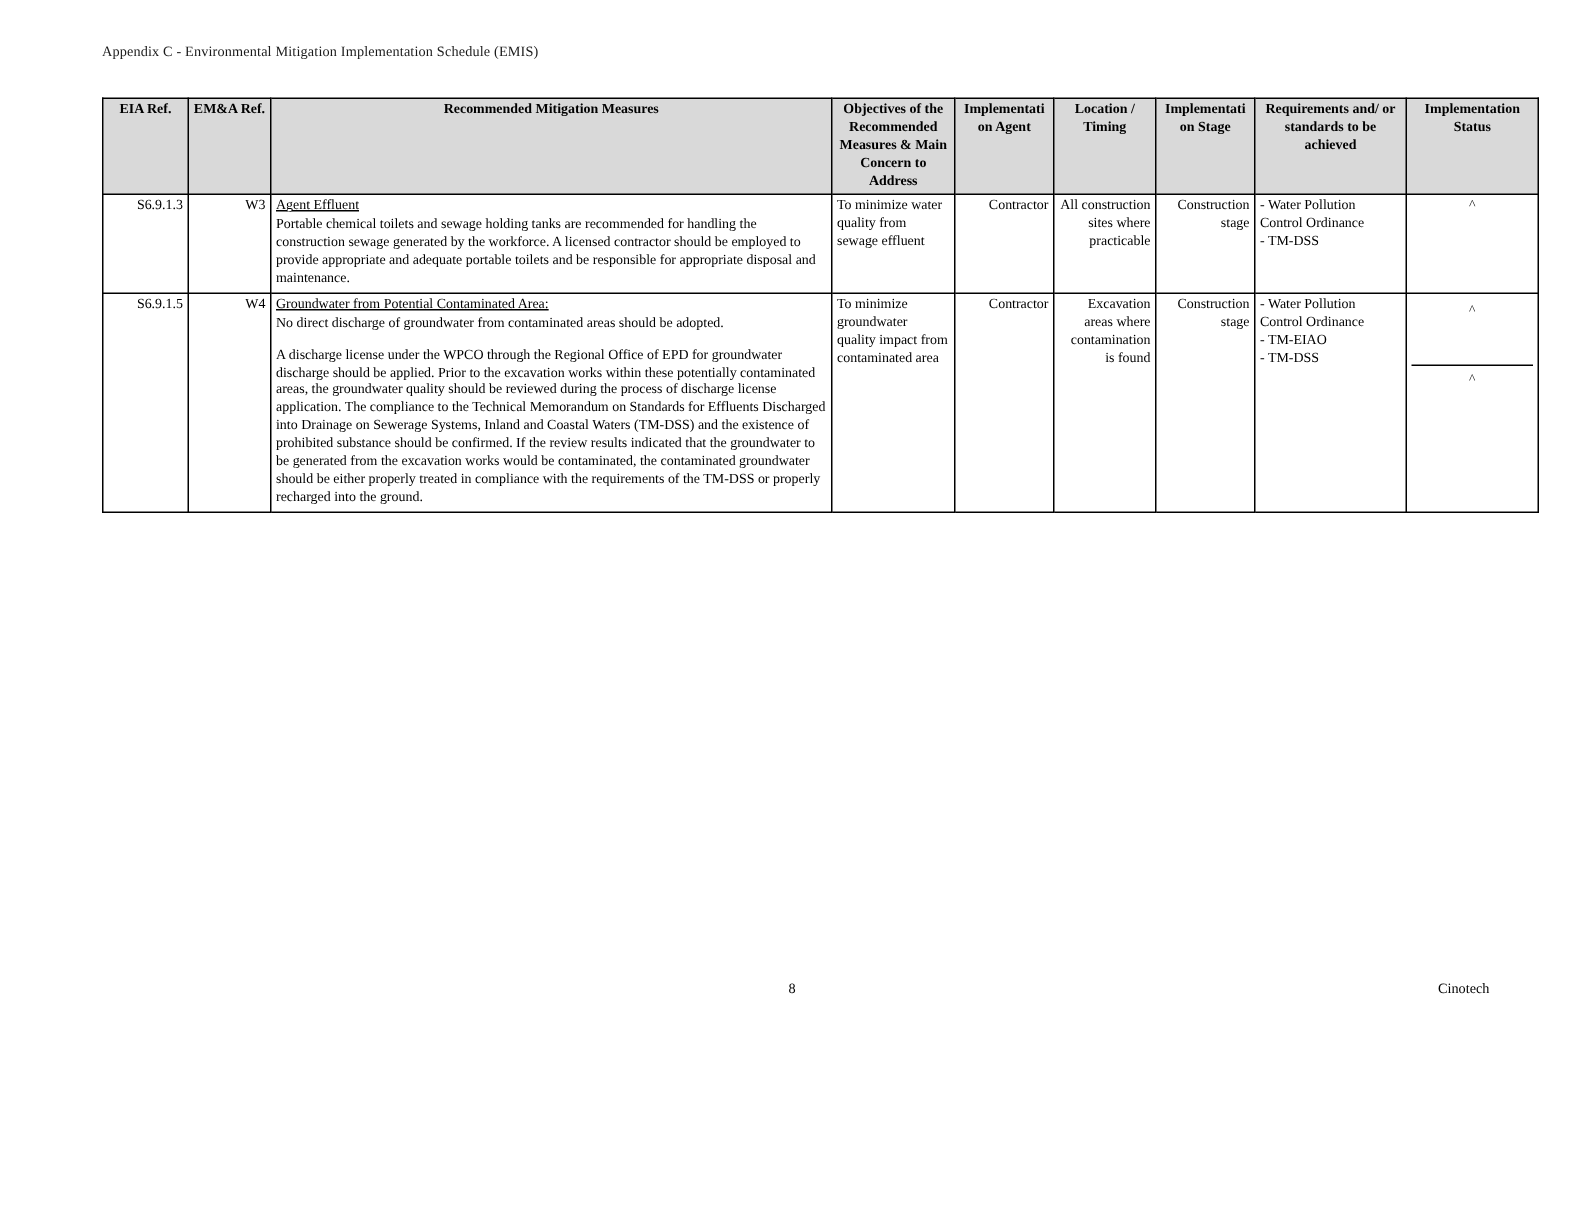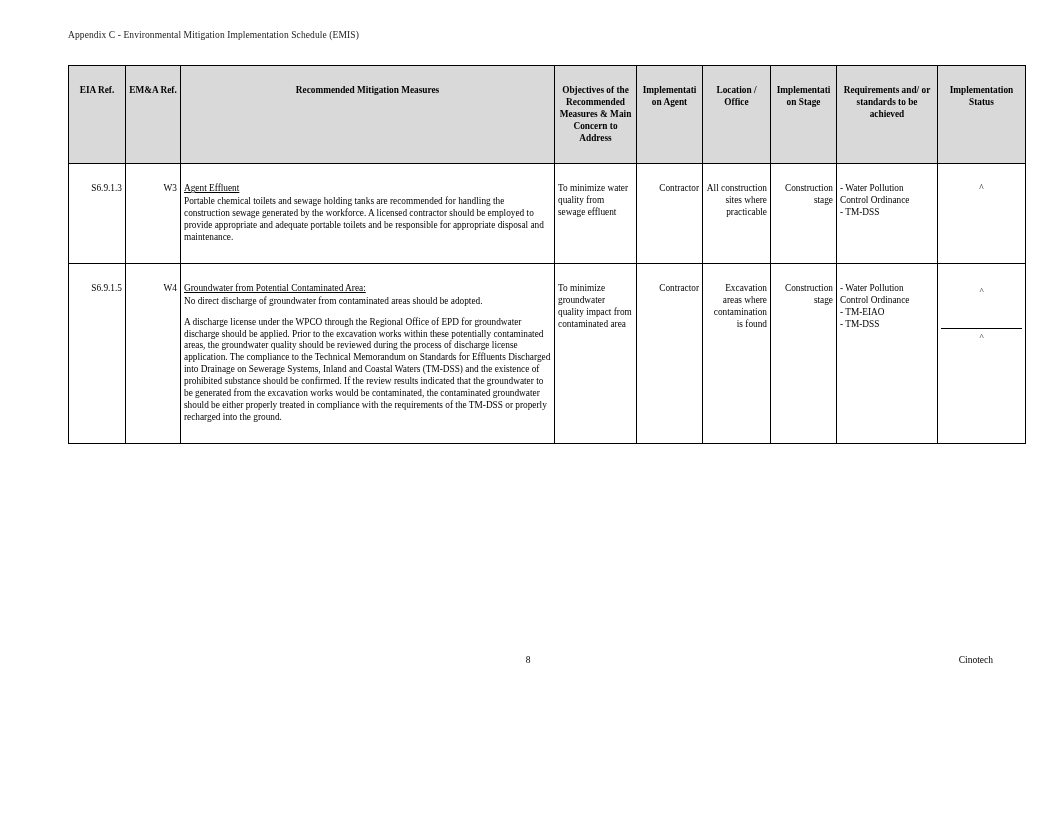--- a/index.html
+++ b/index.html
@@ -33,21 +33,21 @@
     position: absolute;
     top: 65px;
     left: 68px;
     width: 906px;
     border-collapse: collapse;
     table-layout: fixed;
   }
   table.emis td, table.emis th {
     border: 1px solid #000000;
     vertical-align: top;
-    padding: 19px 3px;
+    padding: 2px 3px;
     font-size: 9.3px;
     line-height: 1.28;
   }
   thead th {
     background: #d9d9d9;
     text-align: center;
     vertical-align: middle;
     font-weight: bold;
     font-size: 9.4px;
     line-height: 1.3;
@@ -125,21 +125,21 @@
         <col class="c-req">
         <col class="c-status">
     </colgroup>
     <thead>
       <tr>
         <th>EIA Ref.</th>
         <th>EM&amp;A Ref.</th>
         <th>Recommended Mitigation Measures</th>
         <th>Objectives of the Recommended Measures &amp; Main Concern to Address</th>
         <th>Implementati on Agent</th>
-        <th>Location / Office</th>
+        <th>Location / Timing</th>
         <th>Implementati on Stage</th>
         <th>Requirements and/ or standards to be achieved</th>
         <th>Implementation Status</th>
       </tr>
     </thead>
     <tbody>
       <tr>
         <td class="center cellpad-top">S6.9.1.3</td>
         <td class="center cellpad-top">W3</td>
         <td>

